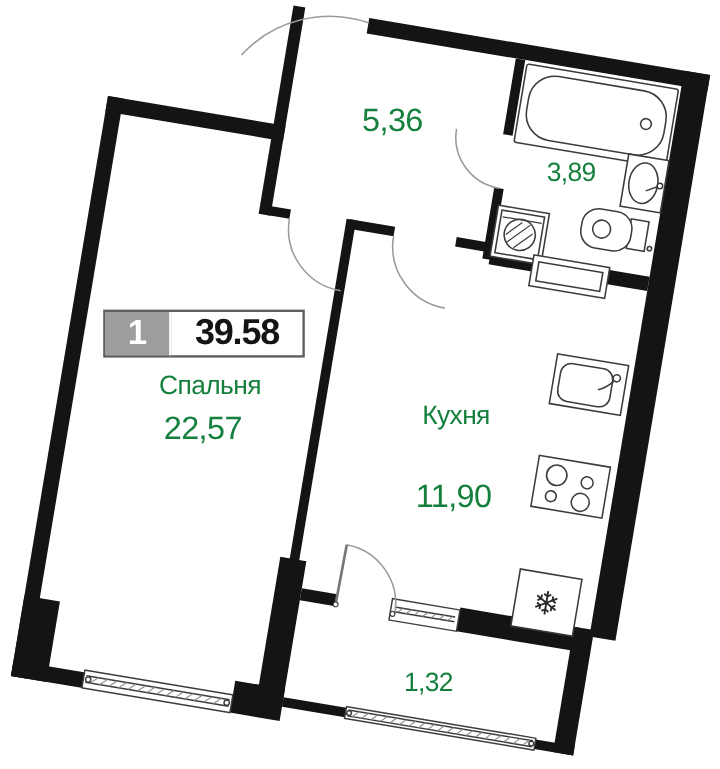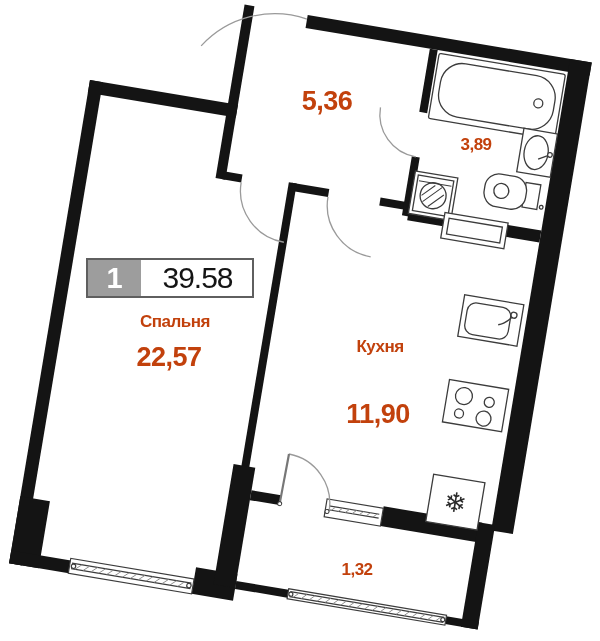--- a/index.html
+++ b/index.html
@@ -1,29 +1,29 @@
 <!DOCTYPE html>
 <html><head>
 <meta charset="utf-8">
 <style>
   html,body{margin:0;padding:0;background:#ffffff;}
   .stage{position:relative;width:600px;height:641px;background:#fff;overflow:hidden;
          font-family:"Liberation Sans",sans-serif;}
   .plan-svg{position:absolute;left:0;top:0;}
-  .room-label{position:absolute;transform:translate(-50%,-50%);font-weight:bold;
-              color:#c2410c;letter-spacing:-0.5px;white-space:nowrap;line-height:1;}
-  .lbl-26{font-size:17px;}
+  .room-label{position:absolute;transform:translate(-50%,-50%);font-weight:normal;
+              color:#15803d;letter-spacing:-0.5px;white-space:nowrap;line-height:1;}
+  .lbl-26{font-size:22px;}
   .lbl-27{font-size:27px;}
   .unit-badge{position:absolute;left:86px;top:258px;width:168px;height:40px;
               border:2px solid #5f5f5f;background:#fff;display:flex;box-sizing:border-box;}
   .unit-badge .num-cell{width:53px;background:#9d9d9d;color:#ffffff;display:flex;
               align-items:center;justify-content:center;font-weight:bold;font-size:29px;
               border-right:2px solid #ffffff;}
   .unit-badge .area-cell{flex:1;display:flex;align-items:center;justify-content:center;
-              color:#141414;font-weight:normal;font-size:30px;letter-spacing:-1px;}
+              color:#141414;font-weight:bold;font-size:30px;letter-spacing:-1px;}
 </style>
 </head>
 <body>
 
 <div class="stage">
 
   <svg class="plan-svg" width="600" height="641" viewBox="0 0 600 641">
     <g transform="translate(106.5 -18.6) rotate(9.5)" stroke-linecap="butt">
 
       <g fill="#141414" stroke="none">

